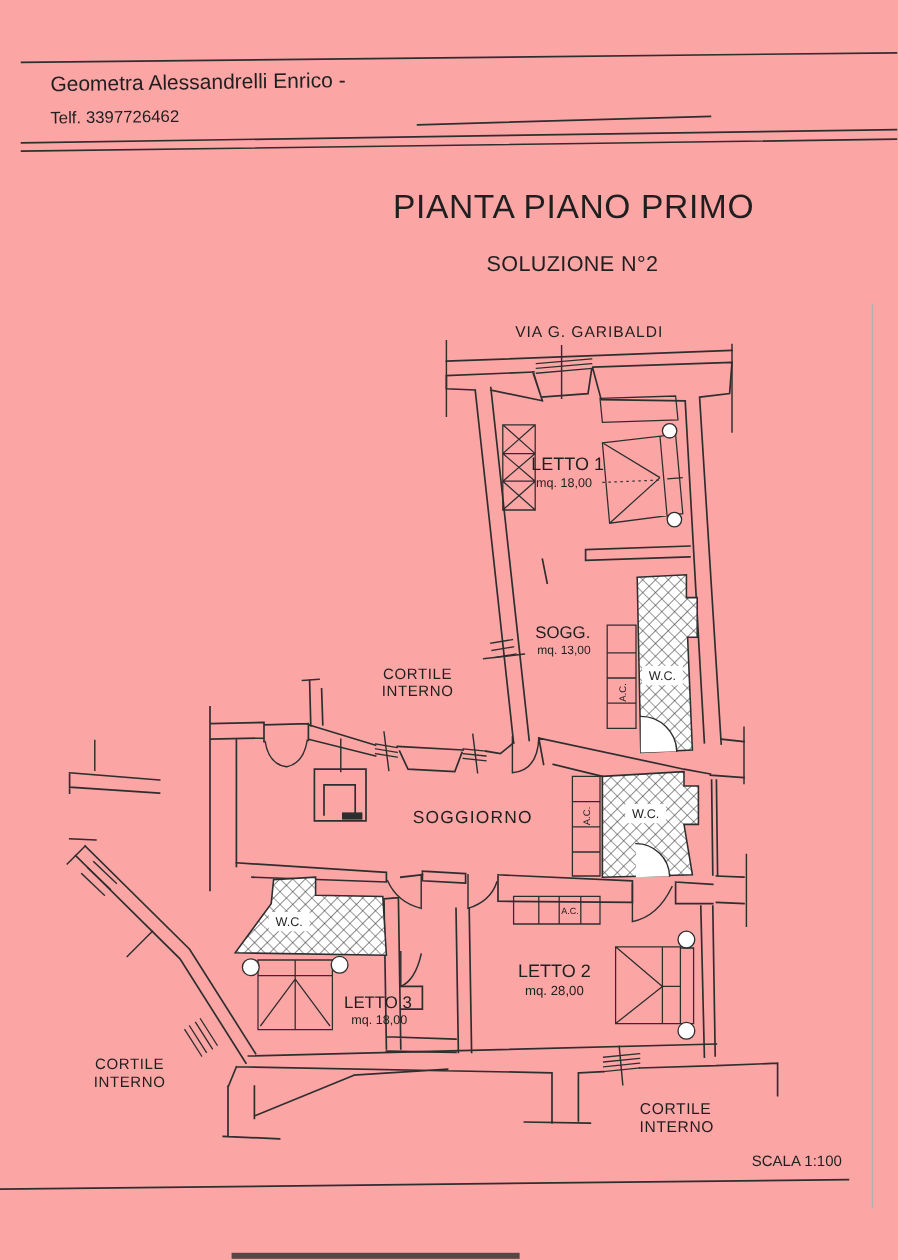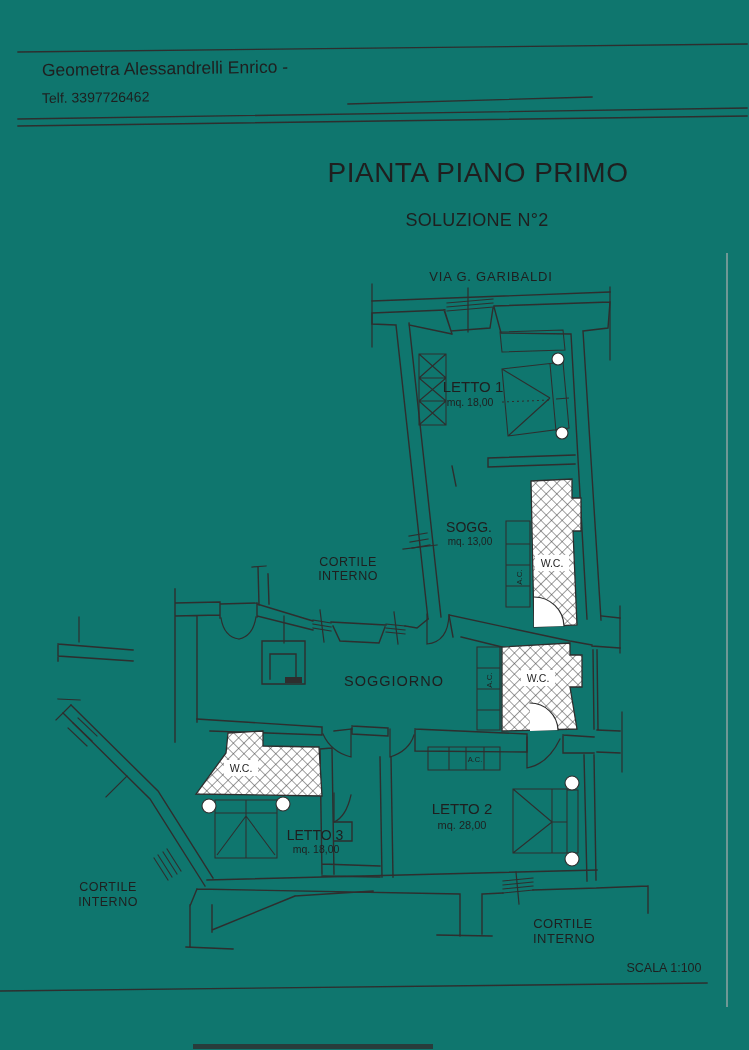--- a/index.html
+++ b/index.html
@@ -1,16 +1,16 @@
 <!DOCTYPE html>
 <html><head>
 <meta charset="utf-8">
 <style>
   html,body{margin:0;padding:0;background:#ffffff;}
-  #page{position:relative;width:749px;height:1050px;background:#0f766e;overflow:hidden;
+  #page{position:relative;width:749px;height:1050px;background:#fca5a5;overflow:hidden;
         font-family:"Liberation Sans", sans-serif;}
   svg{position:absolute;left:0;top:0;}
   text{fill:#1f1f1f;font-family:"Liberation Sans", sans-serif;}
   .walls{stroke:#2e2e2e;fill:none;stroke-width:1.4;stroke-linecap:square;}
   .thin{stroke:#2e2e2e;fill:none;stroke-width:1.1;stroke-linecap:square;}
   .tick{stroke:#2e2e2e;fill:none;stroke-width:1.2;stroke-linecap:square;}
   .hatchpoly{fill:url(#xh);stroke:#2e2e2e;stroke-width:1.3;}
   .wbox{fill:#ffffff;}
   .furn{stroke:#2e2e2e;fill:none;stroke-width:1.05;}
   .circ{stroke:#2e2e2e;fill:#ffffff;stroke-width:1.1;}

